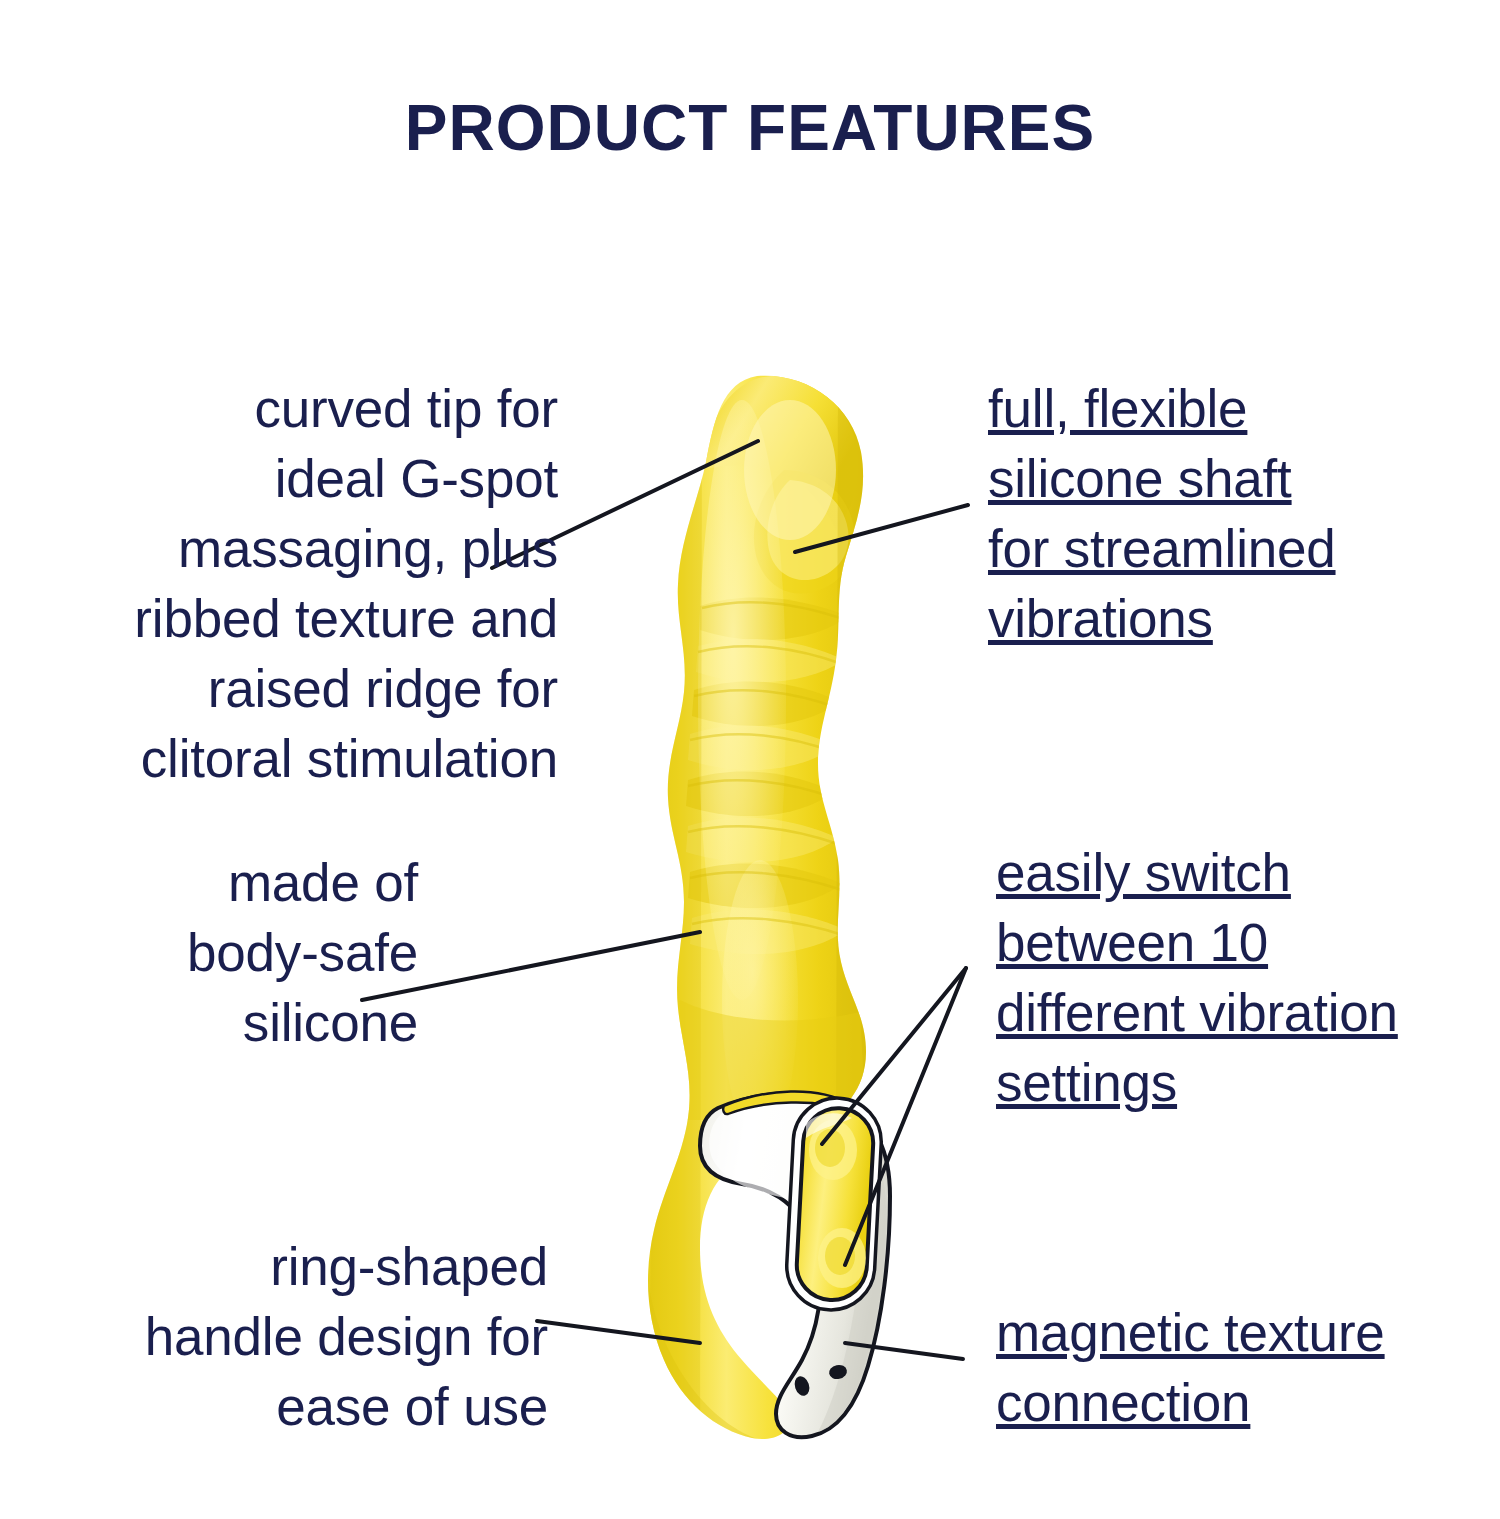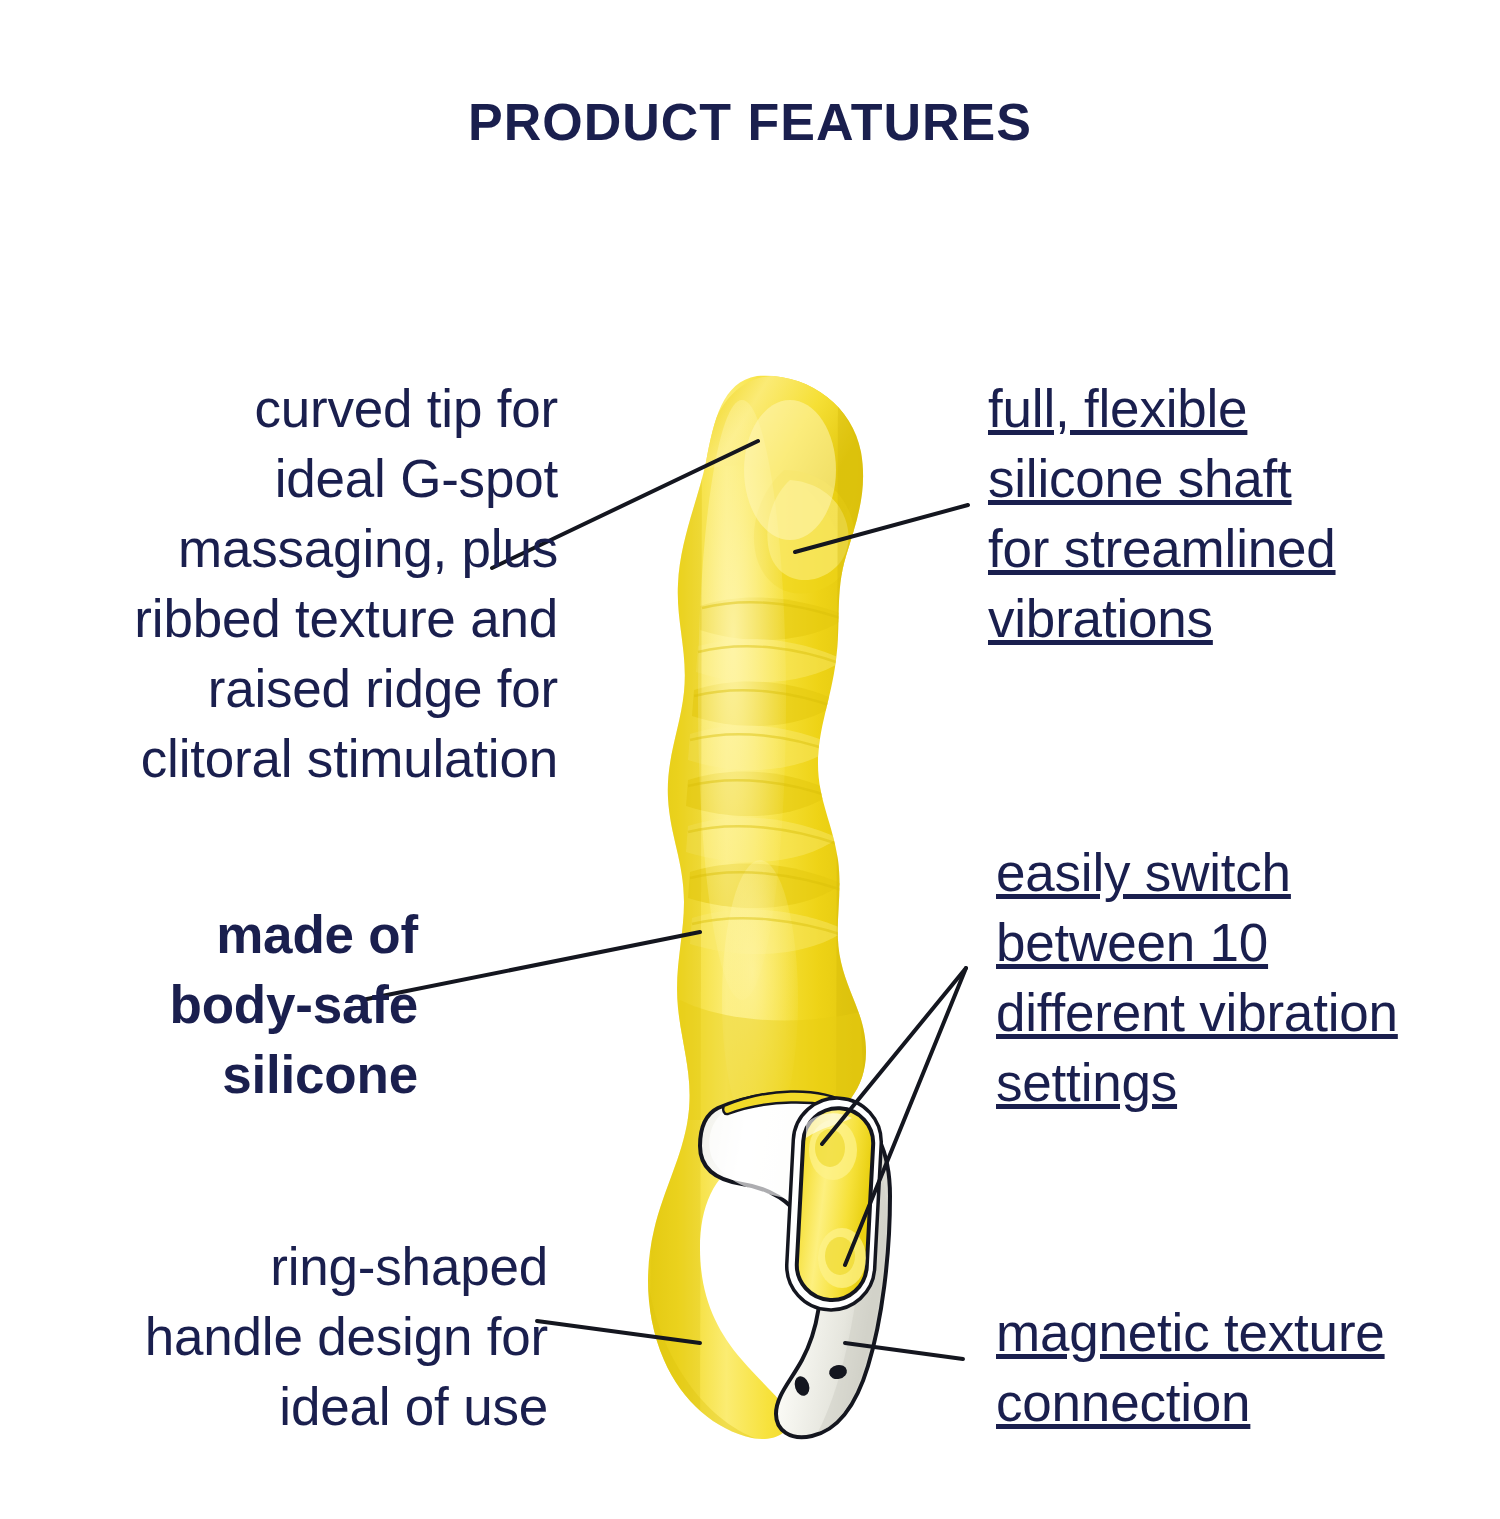--- a/index.html
+++ b/index.html
@@ -16,41 +16,41 @@
     font-family: "Liberation Sans", sans-serif;
   }
   #page-title {
     position: absolute;
     left: 0;
     top: 96px;
     width: 1500px;
     text-align: center;
     font-family: "Liberation Sans", sans-serif;
     font-weight: bold;
-    font-size: 52px;
+    font-size: 64px;
     letter-spacing: 1px;
     color: #1a1f4e;
     line-height: 1;
   }
   .callout {
     position: absolute;
     color: #1a1f4e;
     font-family: "Liberation Sans", sans-serif;
     font-weight: 500;
     font-size: 53px;
     line-height: 1.32;
     white-space: pre-line;
     letter-spacing: -0.2px;
   }
   .callout.left  { text-align: right; }
   .callout.right { text-align: left; text-decoration: underline; }
 
   #c-tip       { left: 88px;  top: 374px;  width: 470px; }
   #c-shaft     { left: 988px; top: 374px;  width: 420px; }
-  #c-silicone  { left: 88px;  top: 900px;  width: 330px; font-weight: bold; }
+  #c-silicone  { left: 88px;  top: 848px;  width: 330px; }
   #c-settings  { left: 996px; top: 838px;  width: 460px; }
   #c-ring      { left: 88px;  top: 1232px; width: 460px; }
   #c-charging  { left: 996px; top: 1298px; width: 480px; }
 
   #product-svg {
     position: absolute;
     left: 0;
     top: 0;
     width: 1500px;
     height: 1519px;
@@ -284,17 +284,17 @@
 vibrations</div>
   <div class="callout left" id="c-silicone">made of
 body-safe
 silicone</div>
   <div class="callout right" id="c-settings">easily switch
 between 10
 different vibration
 settings</div>
   <div class="callout left" id="c-ring">ring-shaped
 handle design for
-ideal of use</div>
+ease of use</div>
   <div class="callout right" id="c-charging">magnetic texture
 connection</div>
 
 </div>
 
 </body></html>

